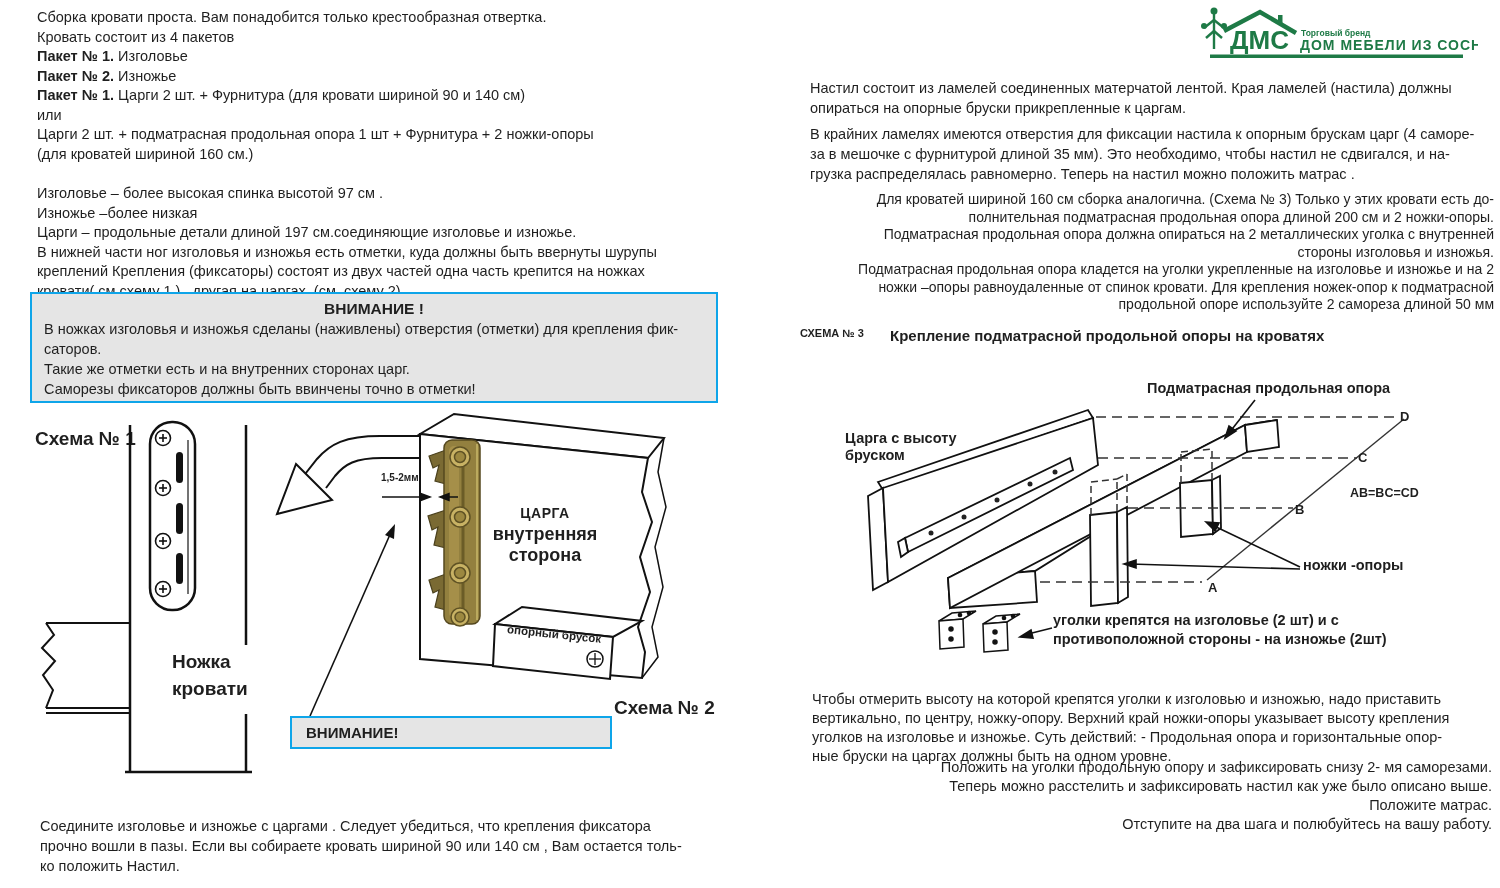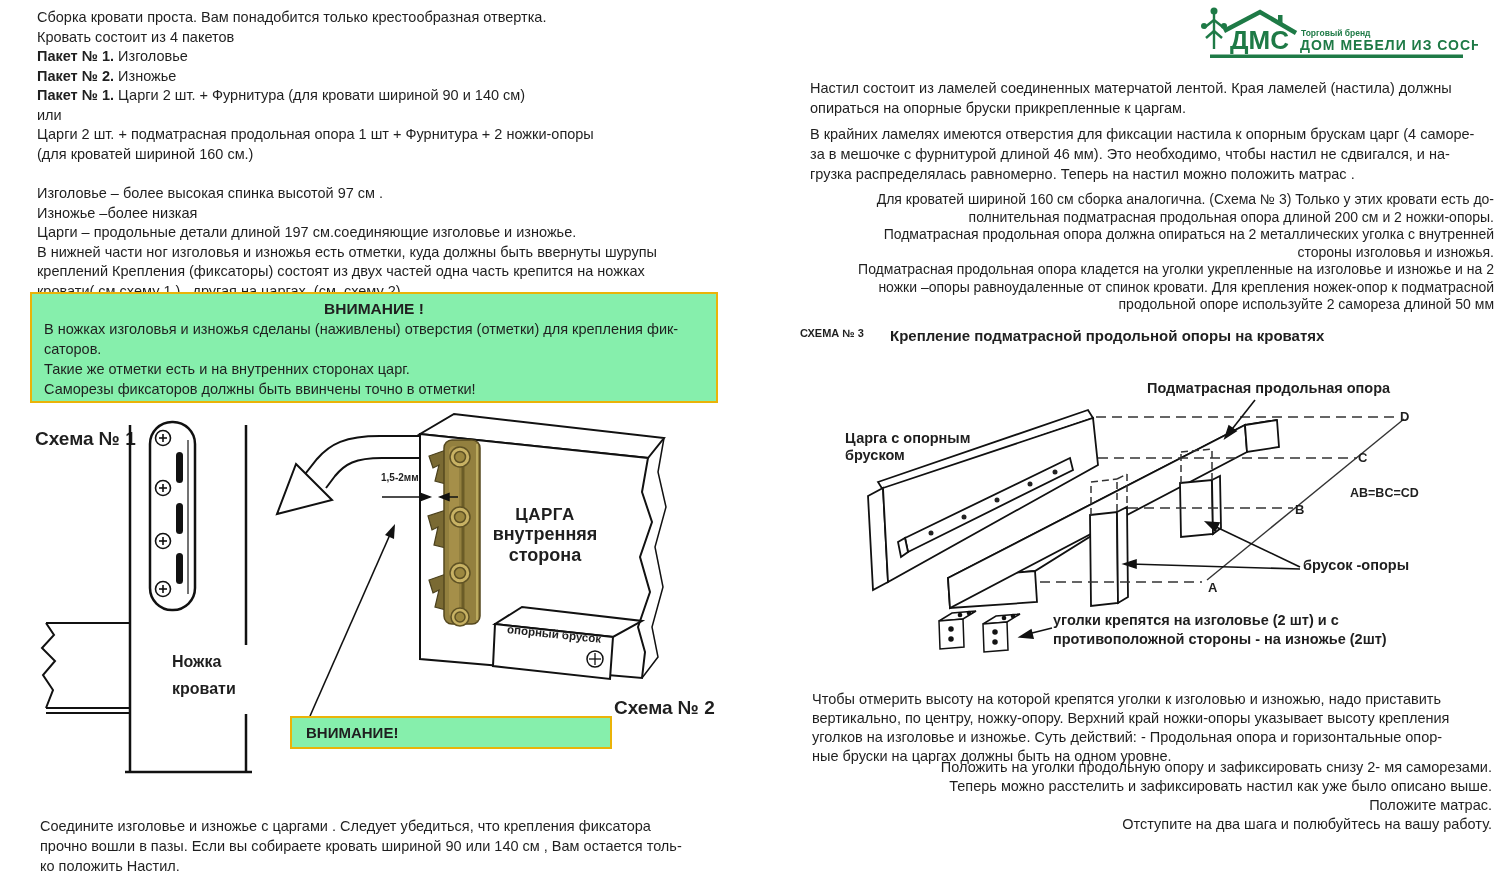--- a/index.html
+++ b/index.html
@@ -6,21 +6,21 @@
   .page{position:relative;width:1500px;height:888px;background:#ffffff;overflow:hidden;
         font-family:"Liberation Sans",sans-serif;color:#1f1f1f;}
   .abs{position:absolute;}
   .pre{white-space:pre-line;}
   .b{font-weight:bold;}
   .t145{font-size:14.5px;line-height:19.5px;}
   .t14{font-size:14px;line-height:17.5px;}
   .t20{font-size:14.5px;line-height:20px;}
   .t19{font-size:14.5px;line-height:19px;}
   .schemalabel{font-size:19px;font-weight:bold;}
-  .warnbox{border:2px solid #eab308;background:#86efac;}
+  .warnbox{border:2px solid #0ea5e9;background:#e5e5e5;}
   svg{display:block;}
   .dlabel{font-weight:bold;font-size:14.5px;line-height:17px;}
 </style>
 </head>
 <body>
 
 <div class="page">
 
   <div class="abs t145" style="left:37px;top:8px;width:690px;">
     <div>Сборка кровати проста. Вам понадобится только крестообразная отвертка.</div>
@@ -135,24 +135,24 @@
       <line x1="559" y1="257" x2="571" y2="257" stroke="#111" stroke-width="1.3"></line>
       <line x1="565" y1="251" x2="565" y2="263" stroke="#111" stroke-width="1.3"></line>
     </g>
 
     <g>
       <line x1="280" y1="314" x2="362" y2="128" stroke="#111" stroke-width="1.6"></line>
       <polygon points="365,122 364,137 355,133" fill="#111"></polygon>
     </g>
   </svg>
 
-  <div class="abs b pre" style="left:172px;top:648px;font-size:16px;line-height:27px;">Ножка
+  <div class="abs b pre" style="left:172px;top:648px;font-size:19px;line-height:27px;">Ножка
 кровати</div>
   <div class="abs b" style="left:381px;top:472px;font-size:10px;">1,5-2мм</div>
-  <div class="abs b" style="left:470px;top:505px;width:150px;text-align:center;font-size:17px;letter-spacing:.5px;">ЦАРГА</div>
+  <div class="abs b" style="left:470px;top:505px;width:150px;text-align:center;font-size:14px;letter-spacing:.5px;">ЦАРГА</div>
   <div class="abs b" style="left:455px;top:524px;width:180px;text-align:center;font-size:18px;">внутренняя сторона</div>
   <div class="abs" style="left:507px;top:628px;font-size:11.5px;font-weight:600;transform:rotate(6deg);">опорный брусок</div>
 
   <div class="abs warnbox" style="left:290px;top:716px;width:322px;box-sizing:border-box;padding:5px 14px;">
     <div class="b" style="font-size:15px;line-height:19px;">ВНИМАНИЕ!</div>
   </div>
 
   <div class="abs schemalabel" style="left:614px;top:697px;">Схема № 2</div>
 
   <div class="abs t20 pre" style="left:40px;top:816px;width:690px;">Соедините изголовье и изножье с царгами . Следует убедиться, что крепления фиксатора
@@ -178,21 +178,21 @@
       <text x="30" y="47" font-size="26" font-weight="bold" fill="#1e7a46" font-family="Liberation Sans, sans-serif">ДМС</text>
       <text x="101" y="34" font-size="8.5" font-weight="bold" fill="#1e7a46" font-family="Liberation Sans, sans-serif">Торговый бренд</text>
       <text x="100" y="48" font-size="14" font-weight="bold" letter-spacing="1" fill="#1e7a46" font-family="Liberation Sans, sans-serif">ДОМ МЕБЕЛИ ИЗ СОСНЫ</text>
       <rect x="10" y="52.5" width="253" height="3.5" fill="#1e7a46"></rect>
     </svg>
   </div>
 
   <div class="abs t20 pre" style="left:810px;top:78px;width:680px;">Настил  состоит из ламелей соединенных матерчатой лентой. Края ламелей (настила) должны
 опираться на опорные бруски прикрепленные к царгам.</div>
   <div class="abs t20 pre" style="left:810px;top:124px;width:685px;">В крайних ламелях имеются отверстия для фиксации настила к опорным брускам царг (4 саморе-
-за в мешочке с фурнитурой длиной  46 мм). Это необходимо, чтобы настил не сдвигался, и на-
+за в мешочке с фурнитурой длиной  35 мм). Это необходимо, чтобы настил не сдвигался, и на-
 грузка распределялась равномерно. Теперь на настил можно положить матрас  .</div>
   <div class="abs t14 pre" style="left:814px;top:191px;width:680px;text-align:right;">Для кроватей шириной  160 см сборка аналогична. (Схема № 3)  Только у этих кровати есть до-
 полнительная подматрасная продольная опора длиной 200 см и 2 ножки-опоры.
 Подматрасная продольная опора должна опираться на 2 металлических уголка с внутренней
 стороны изголовья и изножья.
 Подматрасная продольная опора кладется на уголки укрепленные на изголовье и изножье и на 2
 ножки –опоры равноудаленные от спинок кровати. Для крепления ножек-опор к подматрасной
 продольной опоре используйте 2 самореза длиной 50 мм</div>
 
   <div class="abs b" style="left:800px;top:327px;font-size:11px;">СХЕМА № 3</div>
@@ -275,24 +275,24 @@
       <polygon points="153,254 177,252 190,244 166,246"></polygon>
       <polygon points="153,254 177,252 178,280 154,282"></polygon>
       <circle cx="165" cy="262" r="2" fill="#111"></circle>
         <circle cx="165" cy="272" r="2" fill="#111"></circle>
       <circle cx="174" cy="248" r="1.6" fill="#111"></circle>
         <circle cx="183" cy="246" r="1.6" fill="#111"></circle>
     </g>
   </svg>
 
   <div class="abs dlabel" style="left:1147px;top:380px;">Подматрасная продольная опора</div>
-  <div class="abs dlabel pre" style="left:845px;top:430px;">Царга с опорным
+  <div class="abs dlabel pre" style="left:845px;top:430px;">Царга с высоту
 бруском</div>
   <div class="abs b" style="left:1350px;top:486px;font-size:12.5px;">AB=BC=CD</div>
-  <div class="abs dlabel" style="left:1303px;top:557px;">брусок -опоры</div>
+  <div class="abs dlabel" style="left:1303px;top:557px;">ножки -опоры</div>
   <div class="abs dlabel pre" style="left:1053px;top:611px;line-height:19px;">уголки крепятся на изголовье (2 шт) и с
 противоположной стороны - на изножье (2шт)</div>
   <div class="abs b" style="left:1208px;top:580px;font-size:13px;">A</div>
   <div class="abs b" style="left:1295px;top:502px;font-size:13px;">B</div>
   <div class="abs b" style="left:1358px;top:450px;font-size:13px;">C</div>
   <div class="abs b" style="left:1400px;top:409px;font-size:13px;">D</div>
 
   <div class="abs t19 pre" style="left:812px;top:690px;width:680px;">Чтобы отмерить высоту на которой крепятся уголки к изголовью и изножью, надо  приставить
 вертикально, по центру, ножку-опору. Верхний край ножки-опоры указывает высоту крепления
 уголков на изголовье и изножье. Суть действий: - Продольная опора и горизонтальные опор-

